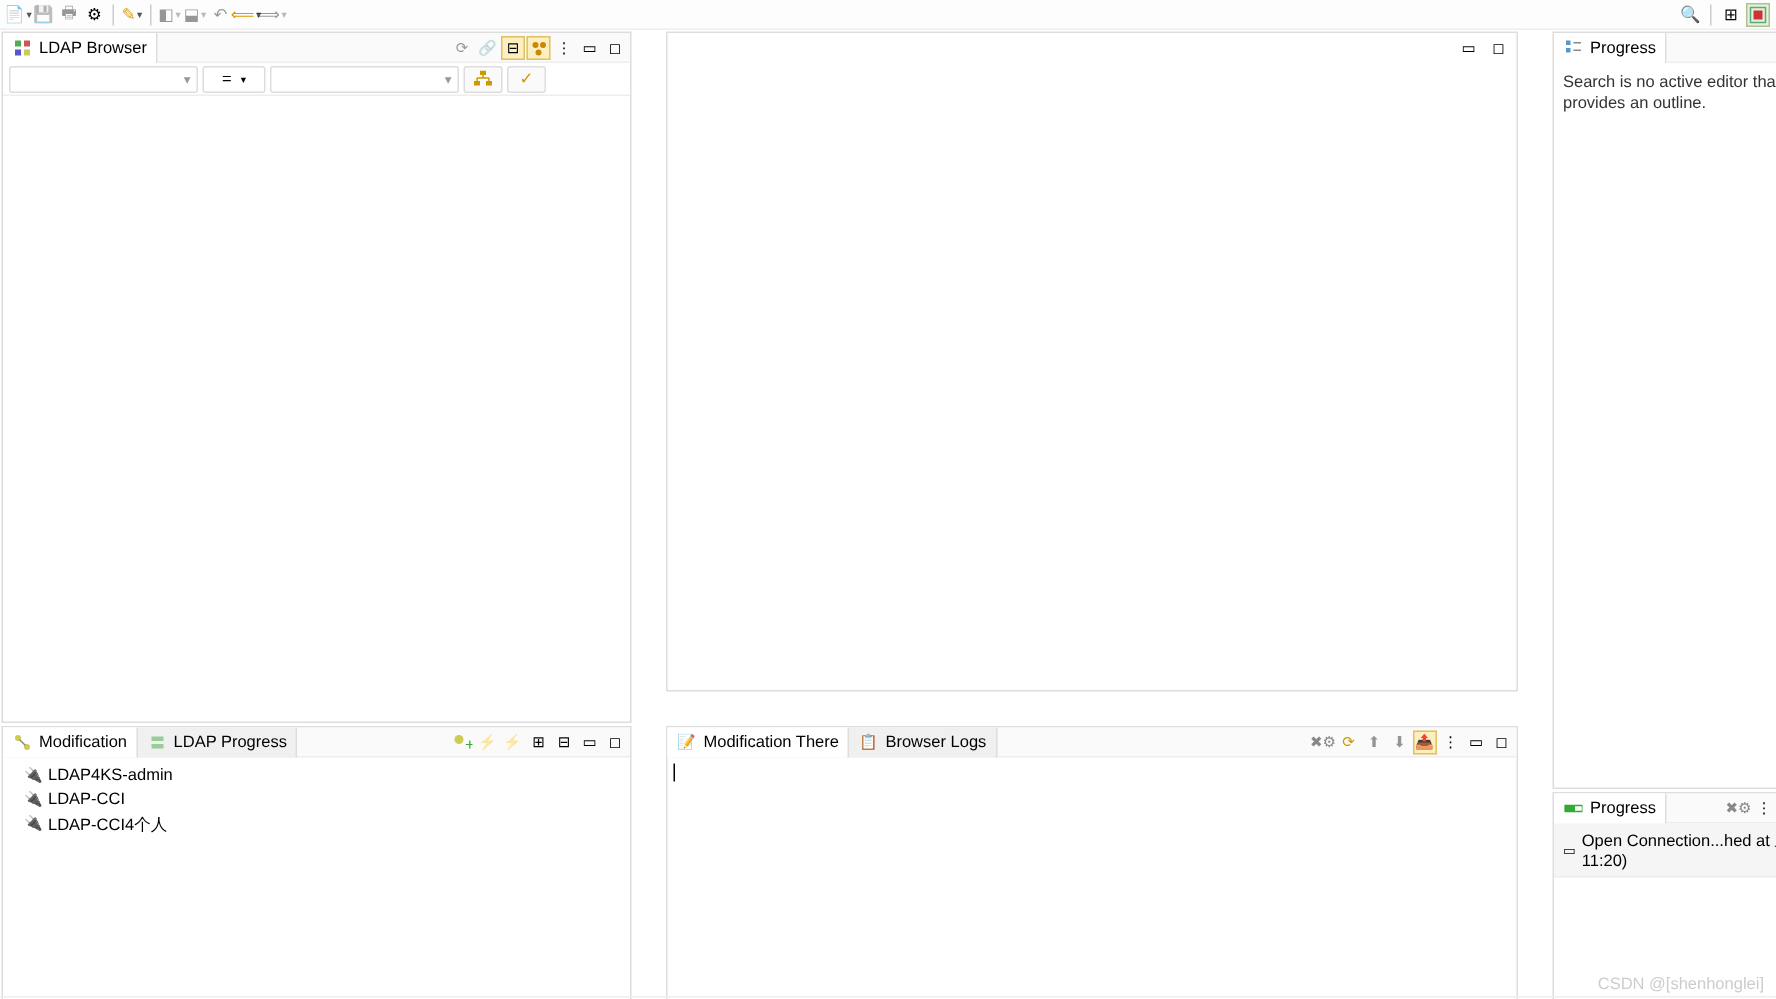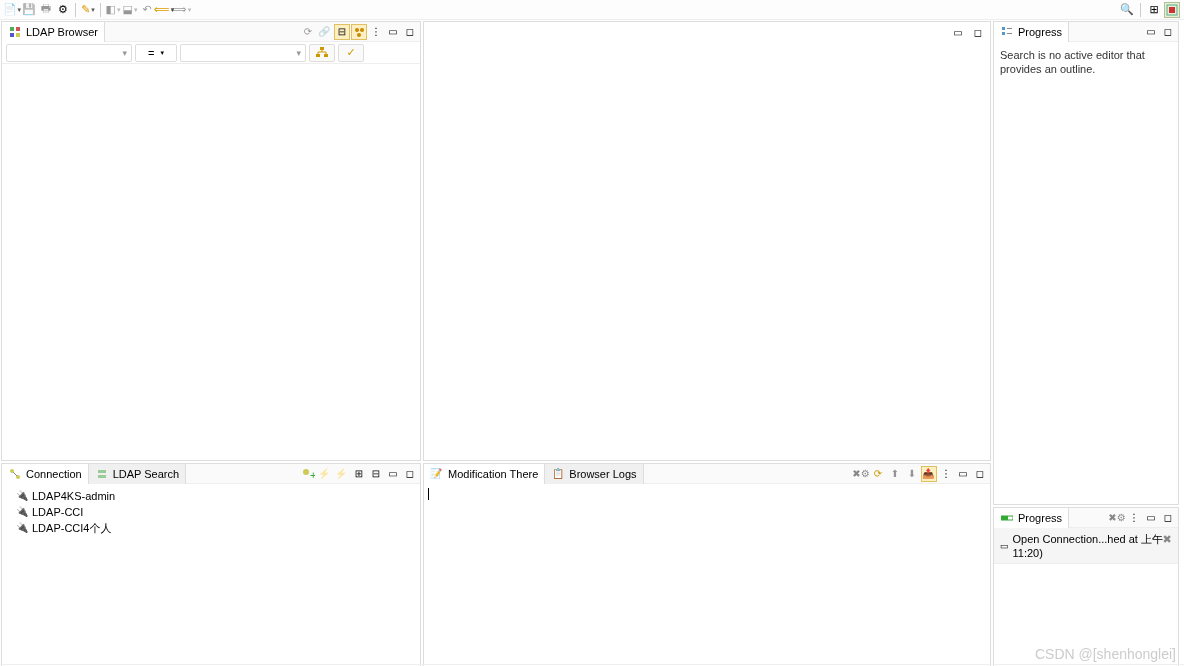--- a/index.html
+++ b/index.html
@@ -4,21 +4,21 @@
 <style>
 * { box-sizing: border-box; margin: 0; padding: 0; font-family: Arial, sans-serif; font-size: 11px; }
 body { background: #fff; width: 1184px; height: 666px; position: relative; overflow: hidden; }
 
 .toolbar { height: 20px; display: flex; align-items: center; padding: 1px 4px; background: #fdfdfd; border-bottom: 1px solid #eee; gap: 1px; }
 .toolbar-sep { width: 1px; height: 14px; background: #ccc; margin: 0 3px; }
 .tbtn { width: 16px; height: 16px; display: inline-flex; align-items: center; justify-content: center; cursor: pointer; font-size: 11px; }
 .tbtn.dd::after { content: "▾"; font-size: 7px; margin-left: 1px; color: #555; }
 .toolbar-right { margin-left: auto; display: flex; gap: 2px; align-items: center; }
 
-.main-grid { display: grid; grid-template-columns: 422px 570px 188px; grid-template-rows: 442px 206px; height: 644px; }
+.main-grid { display: grid; grid-template-columns: 422px 570px 188px; grid-template-rows: 442px 206px; height: 644px; gap: 21px; }
 
 .panel { border: 1px solid #ddd; margin: 1px; display: flex; flex-direction: column; background: #fff; }
 .panel-head { height: 20px; display: flex; align-items: center; border-bottom: 1px solid #eee; background: #fafafa; }
 .tab { height: 20px; display: flex; align-items: center; padding: 0 6px; background: #fff; border-right: 1px solid #ddd; gap: 4px; }
 .tab.inactive { background: #f0f0f0; }
 .tab-icon { width: 14px; height: 14px; display: inline-flex; align-items: center; justify-content: center; font-size: 10px; }
 .head-actions { margin-left: auto; display: flex; gap: 1px; padding-right: 2px; align-items: center; }
 .hbtn { width: 16px; height: 16px; display: inline-flex; align-items: center; justify-content: center; cursor: pointer; font-size: 10px; }
 .hbtn.active { background: #fcefc1; border: 1px solid #e0c060; }
 
@@ -43,21 +43,21 @@
 .left-col { grid-row: 1 / span 2; grid-column: 1; display: flex; flex-direction: column; }
 .right-col { grid-row: 1 / span 2; grid-column: 3; display: flex; flex-direction: column; }
 
 .progress-item { padding: 4px 6px; background: #f5f5f5; border-bottom: 1px solid #eee; position: relative; }
 .progress-item .title-line { display: flex; align-items: center; gap: 4px; }
 .progress-item .err { color: #333; padding-left: 16px; }
 .close-x { position: absolute; right: 4px; top: 4px; width: 14px; height: 14px; display: flex; align-items: center; justify-content: center; color: #888; cursor: pointer; }
 
 .status-bar { height: 18px; border-top: 1px solid #eee; display: flex; align-items: center; padding: 0 6px; position: relative; }
 
-.watermark { position: absolute; right: 8px; bottom: 4px; color: #ccc; font-size: 14px; pointer-events: none; }
+.watermark { position: absolute; right: 8px; bottom: 4px; color: #ccc; font-size: 11px; pointer-events: none; }
 
 svg { display: block; }
 </style>
 </head>
 <body>
 
 <div class="toolbar">
   <span class="tbtn dd">📄</span>
   <span class="tbtn" style="opacity:.4">💾</span>
   <span class="tbtn" style="opacity:.4">🖶</span>
@@ -142,30 +142,30 @@
     <div class="panel" style="height:204px">
       <div class="panel-head">
         <div class="tab">
           <span class="tab-icon">
             <svg width="12" height="12">
                 <circle cx="3" cy="3" r="2" fill="#cc5"></circle>
                 <circle cx="9" cy="9" r="2" fill="#cc5"></circle>
                 <line x1="4" y1="4" x2="8" y2="8" stroke="#888"></line>
               </svg>
           </span>
-          <span>Connection</span>
+          <span>Modification</span>
         </div>
         <div class="tab inactive">
           <span class="tab-icon">
             <svg width="12" height="12">
                 <rect x="2" y="2" width="8" height="3" fill="#9c9"></rect>
                 <rect x="2" y="7" width="8" height="3" fill="#9c9"></rect>
               </svg>
           </span>
-          <span>LDAP Search</span>
+          <span>LDAP Progress</span>
         </div>
         <div class="head-actions">
           <span class="hbtn" style="color:#c90">
             <svg width="14" height="14">
                 <circle cx="5" cy="5" r="3" fill="#cc5"></circle>
                 <text x="9" y="12" font-size="9" fill="#3a3">+</text>
               </svg>
           </span>
           <span class="hbtn" style="opacity:.4">⚡</span>
           <span class="hbtn" style="opacity:.4">⚡</span>

